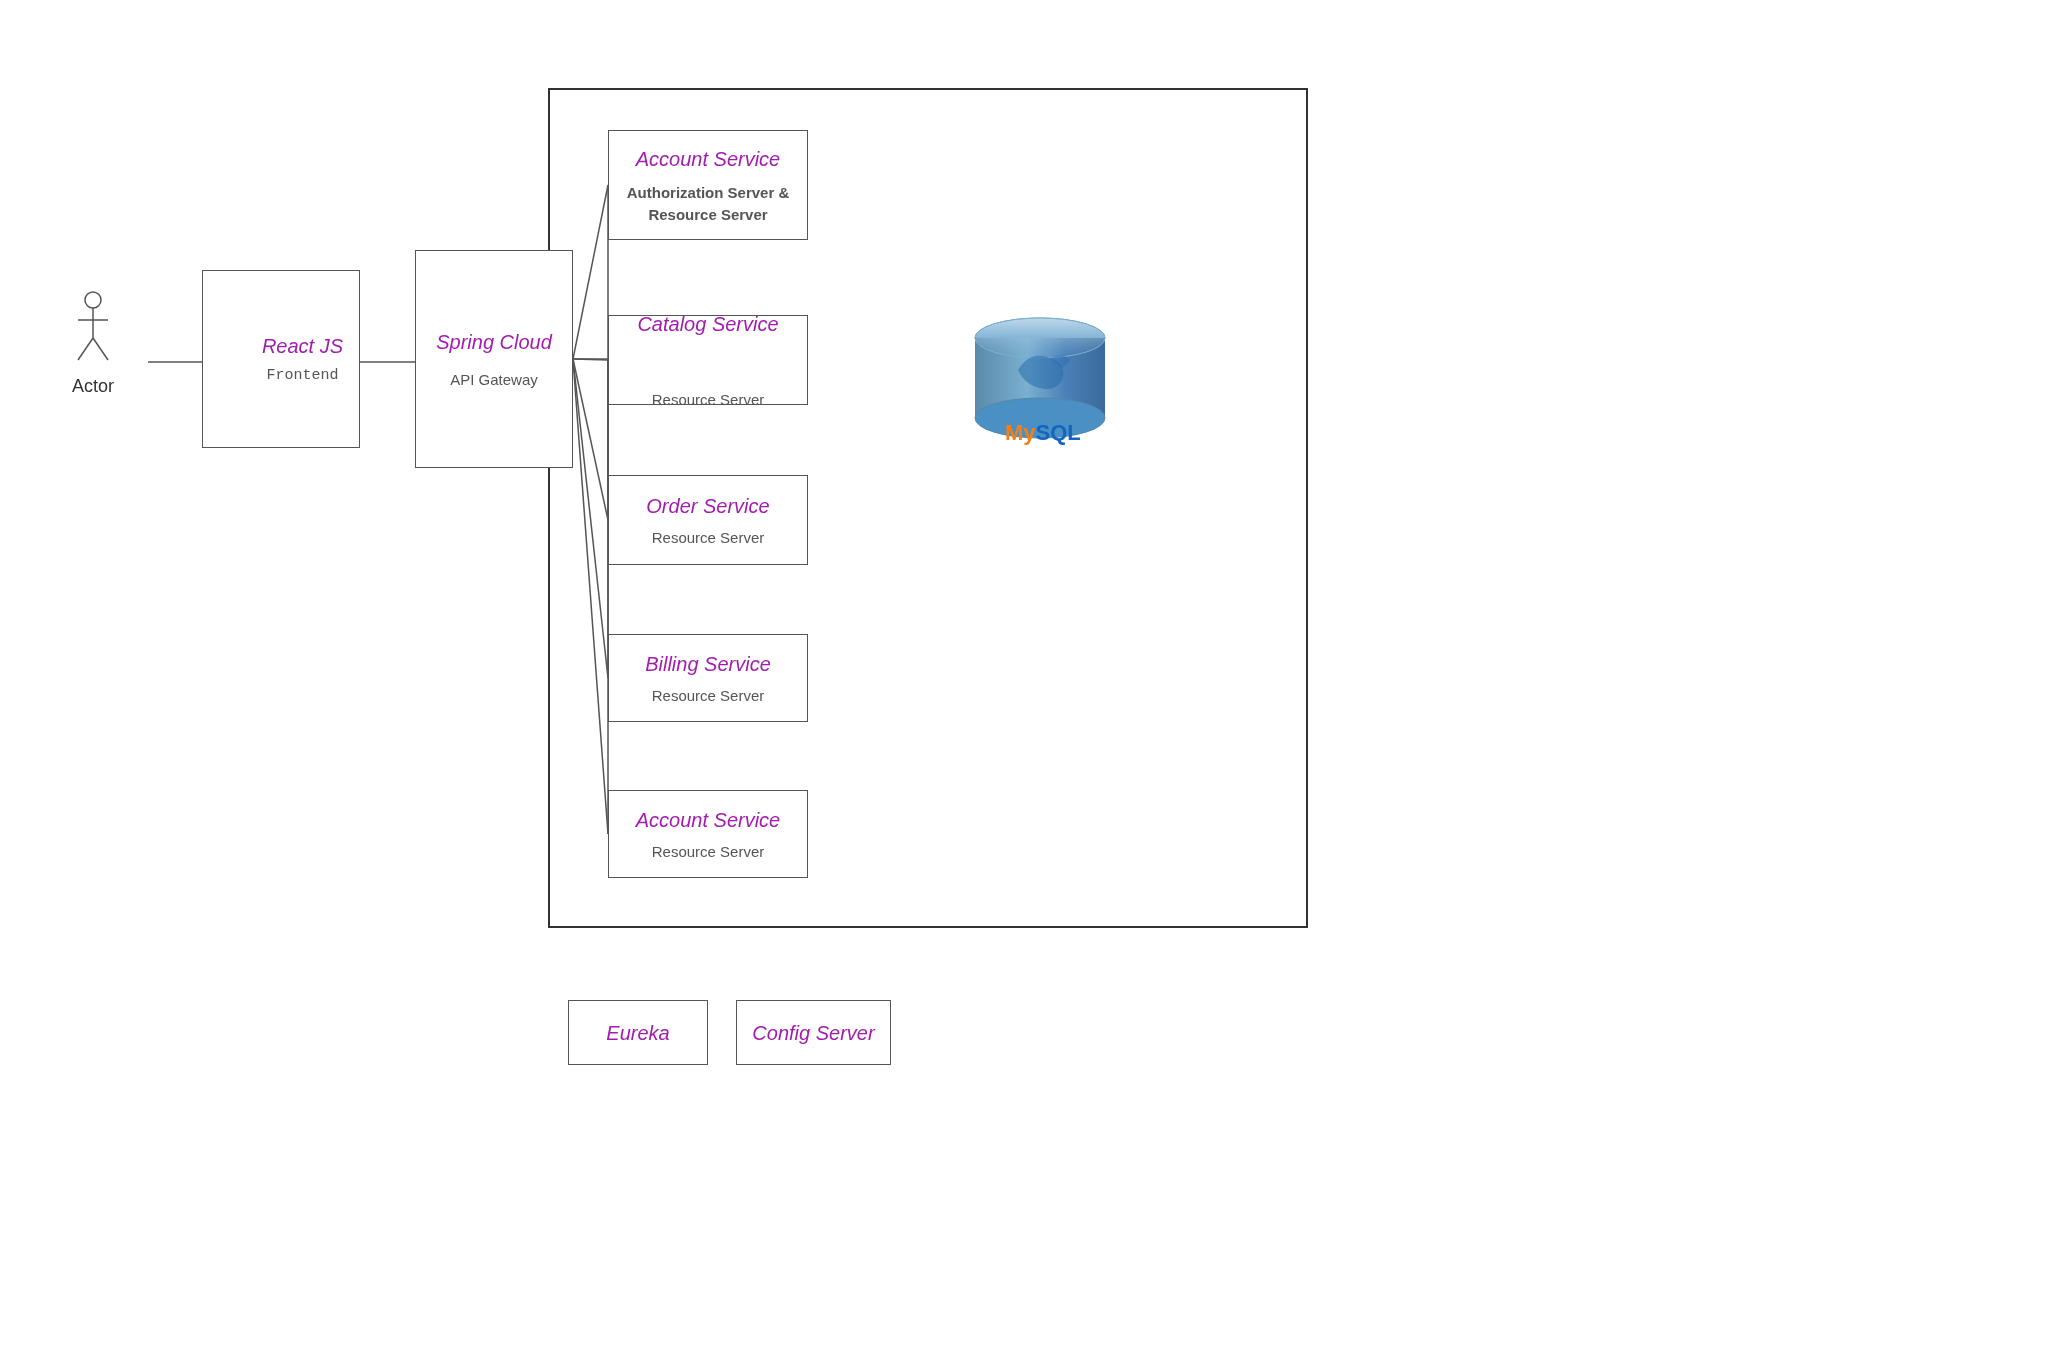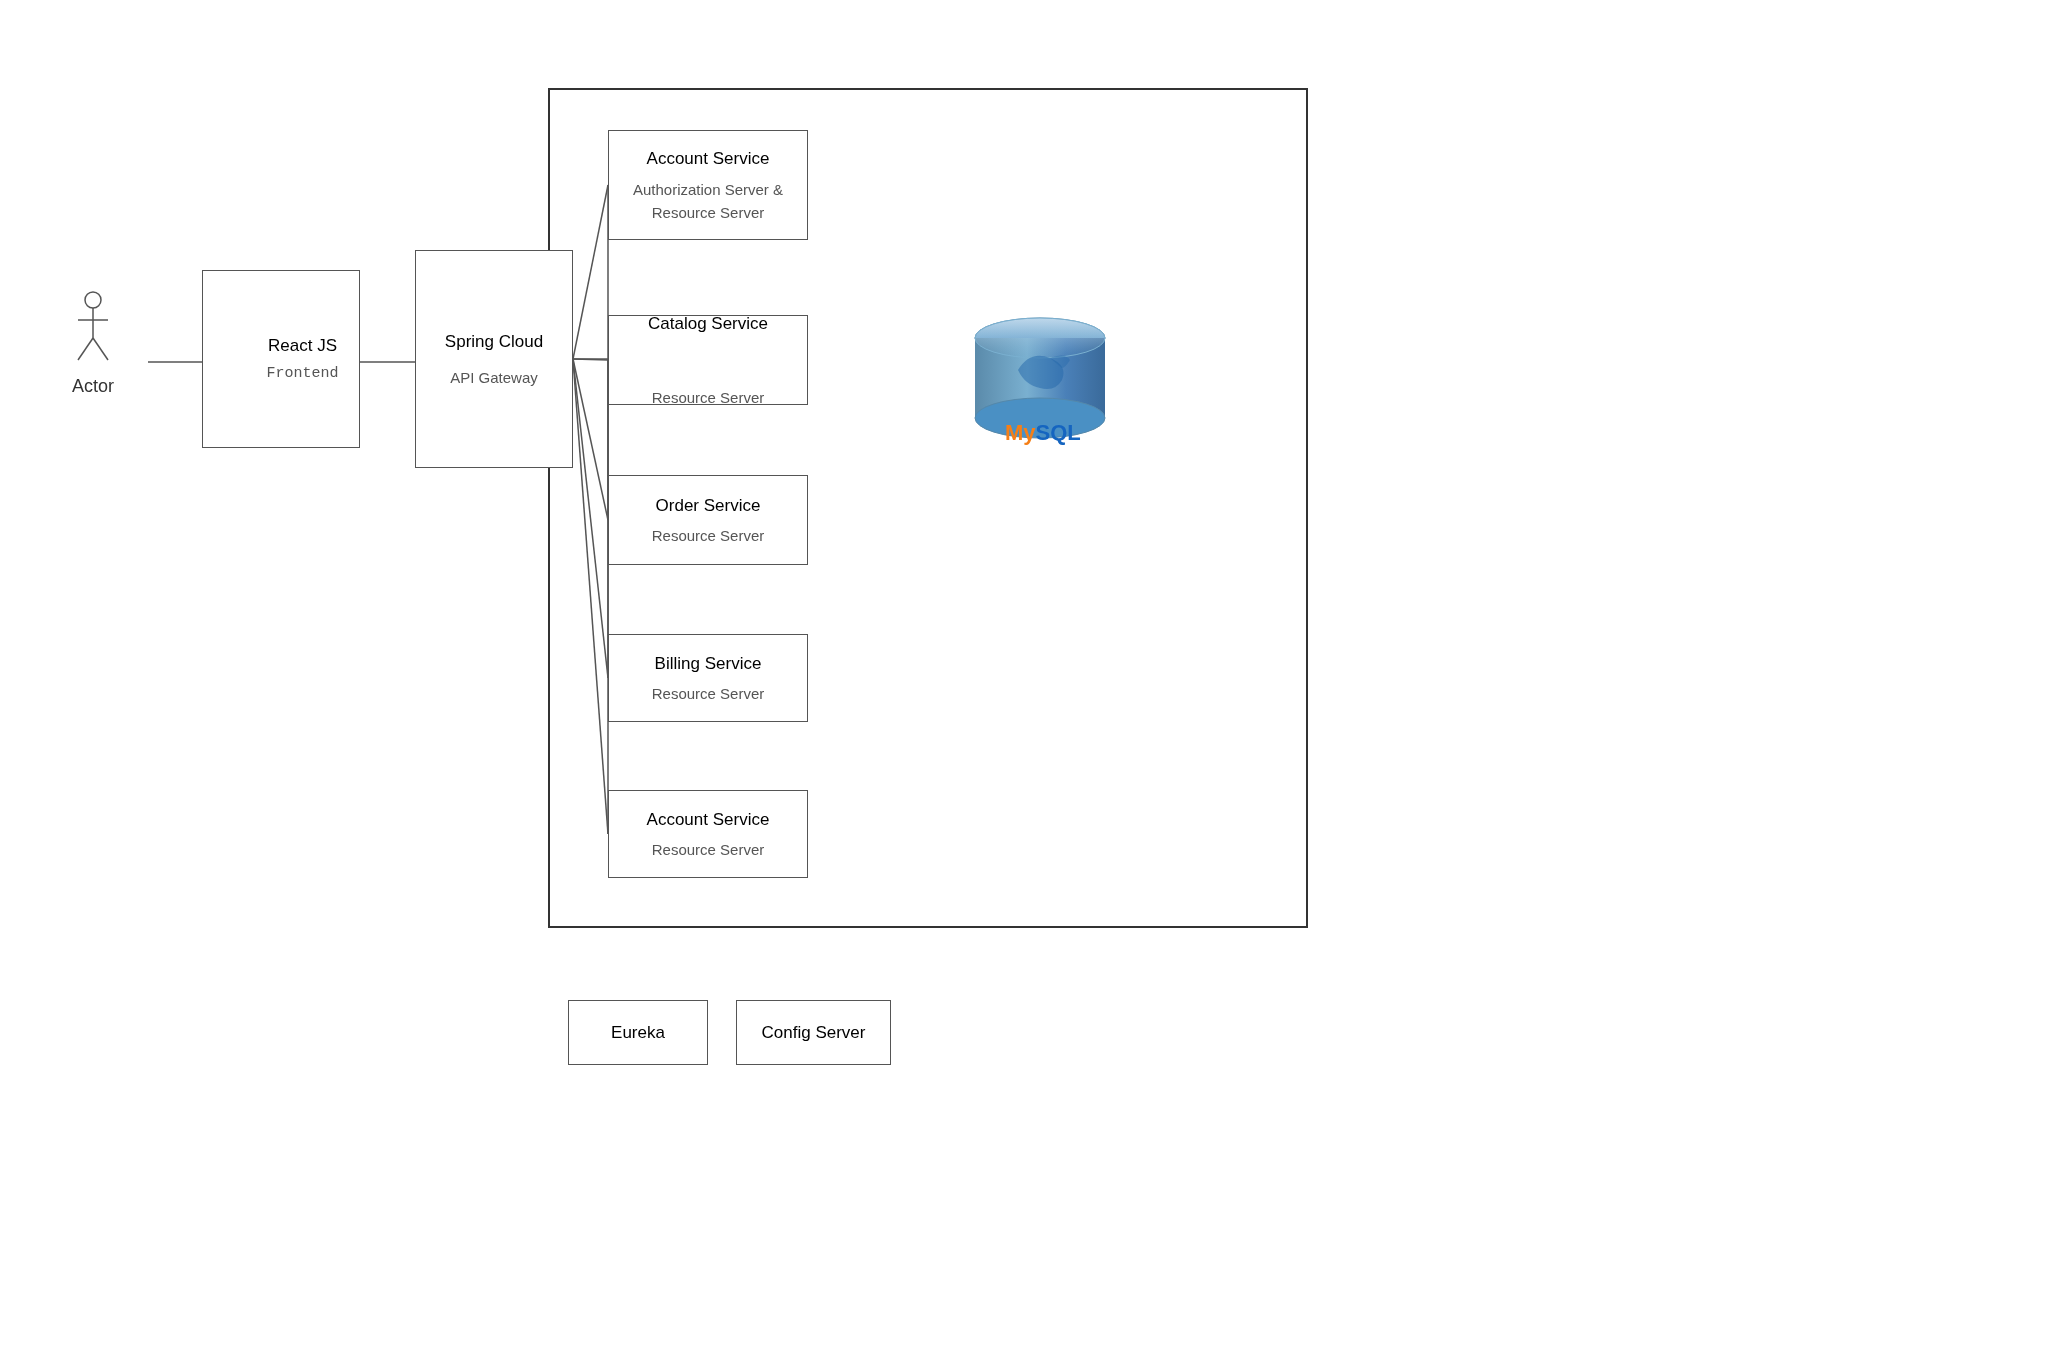--- a/index.html
+++ b/index.html
@@ -57,24 +57,25 @@
       border: 1.5px solid #555;
       background: #fff;
       display: flex;
       flex-direction: column;
       align-items: center;
       justify-content: center;
       text-align: center;
     }
 
     .box-title {
-      font-size: 17px;
-      color: #000000;
+      font-size: 20px;
+      color: #a21caf;
       font-weight: 500;
       line-height: 1.5;
+      font-style: italic;
     }
 
     .box-subtitle {
       font-size: 15px;
       color: #555;
       line-height: 1.5;
     }
 
     
     .react-box {
@@ -228,21 +229,21 @@
     <span class="box-subtitle" style="margin-top:4px;font-family:Liberation Mono, monospace;">Frontend</span>
   </div>
 
   <div class="box gateway-box">
     <span class="box-title">Spring Cloud</span>
     <span class="box-subtitle" style="margin-top:12px;">API Gateway</span>
   </div>
 
   <div class="box account-box">
     <span class="box-title">Account Service</span>
-    <span class="box-subtitle" style="margin-top:8px; white-space:pre-line;">Authorization Server &amp;
+    <span class="box-subtitle" style="margin-top:8px; white-space:pre-line;font-weight:bold;">Authorization Server &amp;
 Resource Server</span>
   </div>
 
   <div class="box catalog-box">
     <span class="box-title">Catalog Service</span>
     <span class="box-subtitle" style="margin-top:6px;">Resource Server</span>
   </div>
 
   <div class="box order-box">
     <span class="box-title">Order Service</span>

